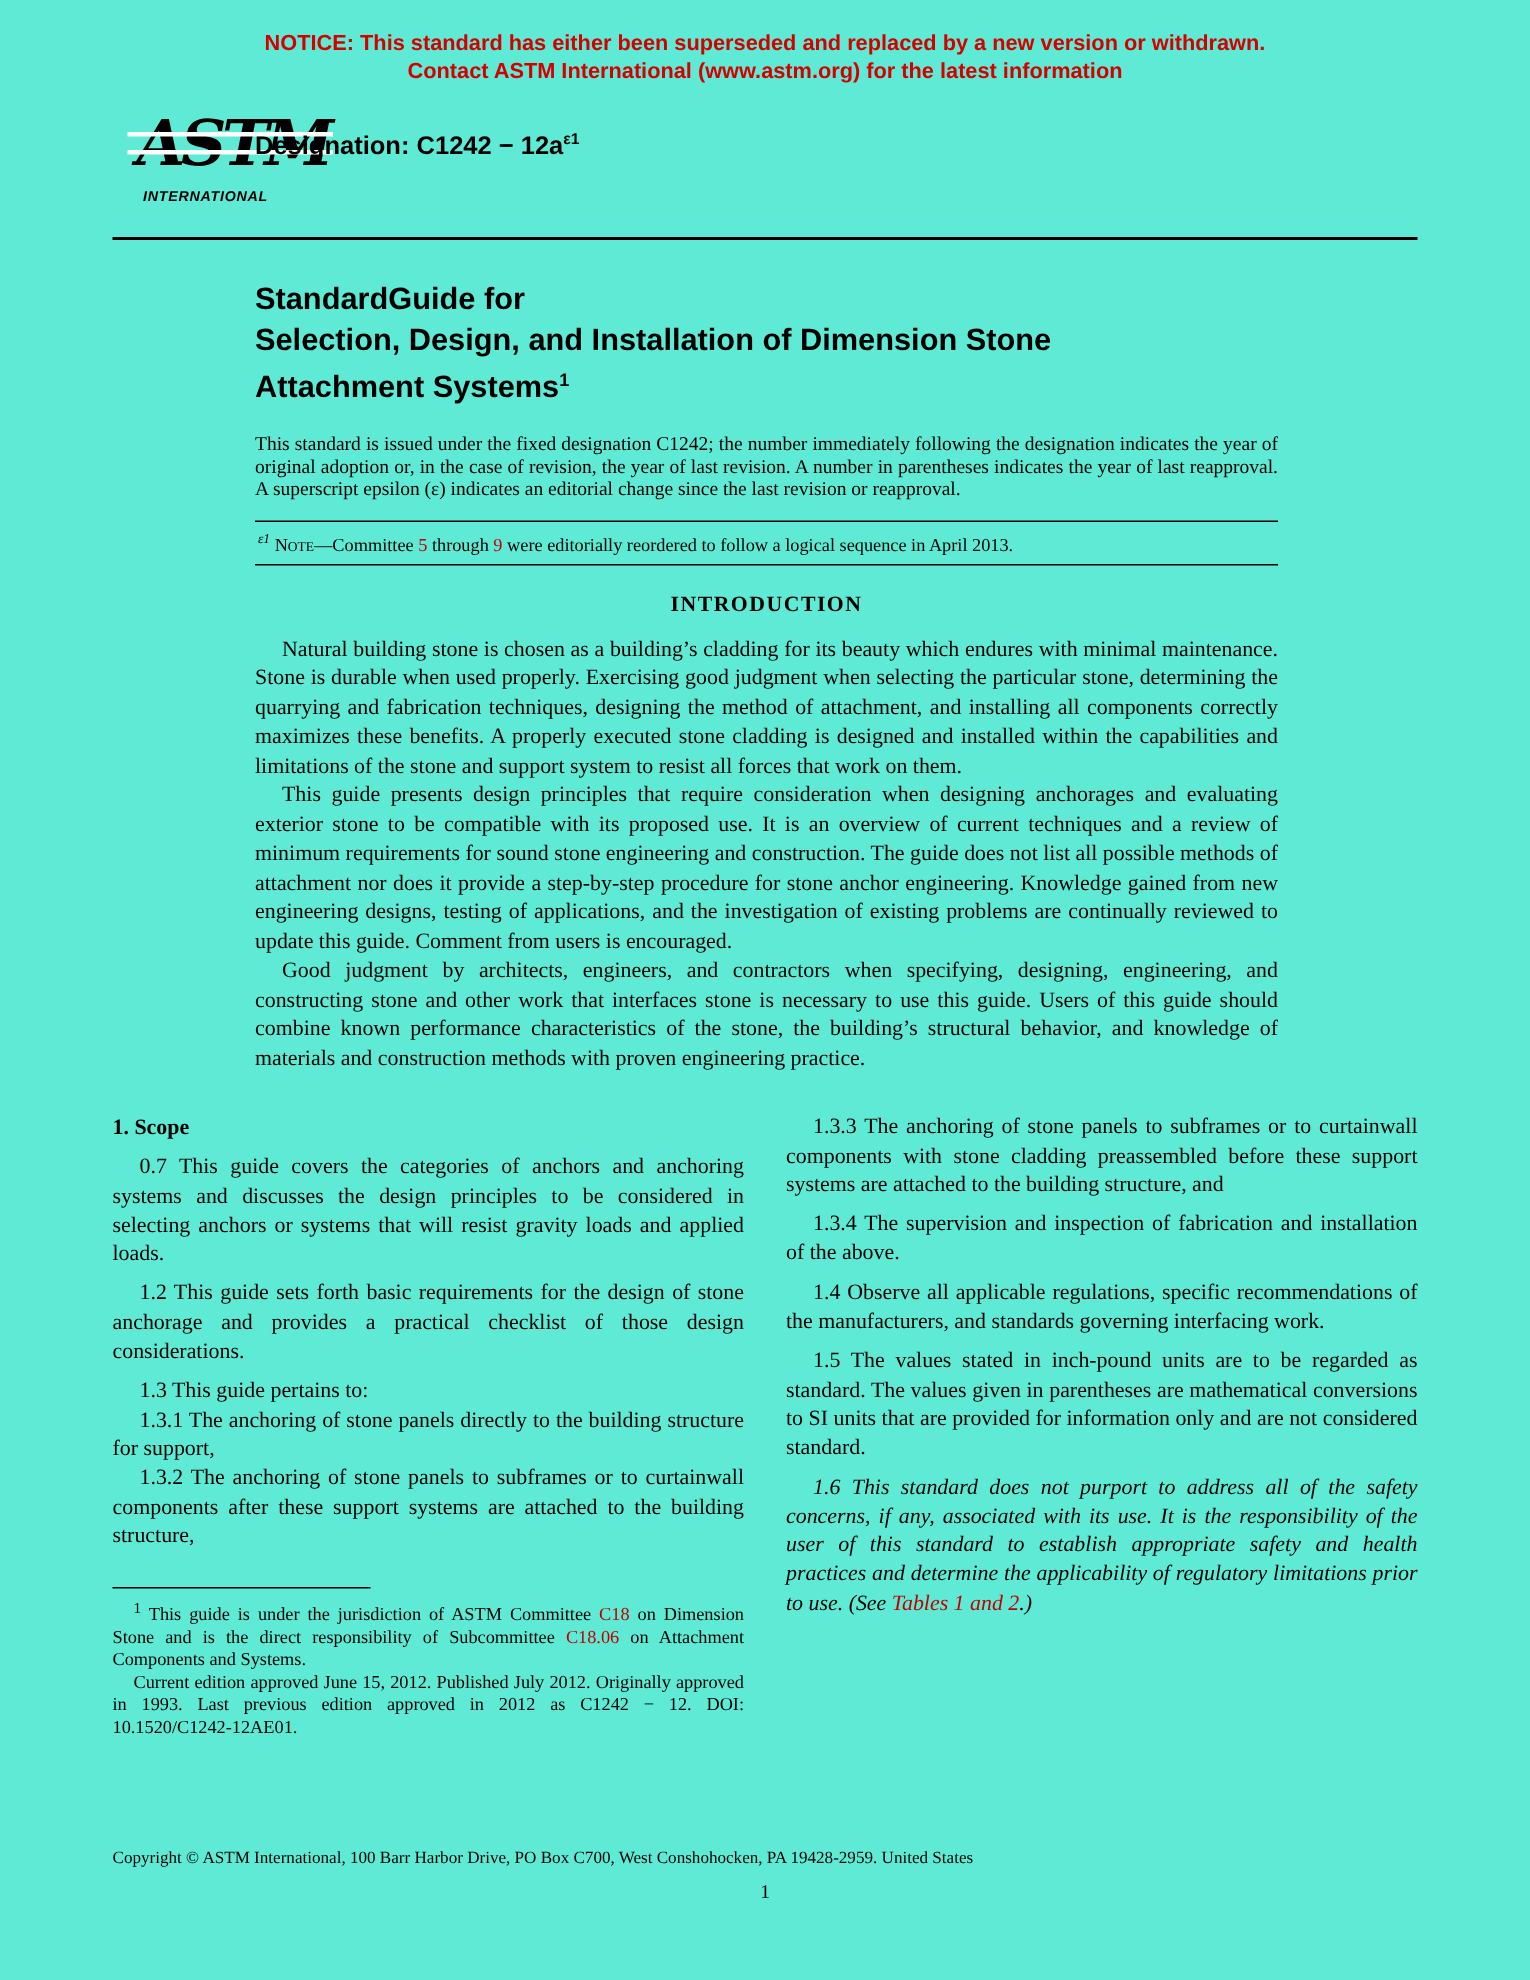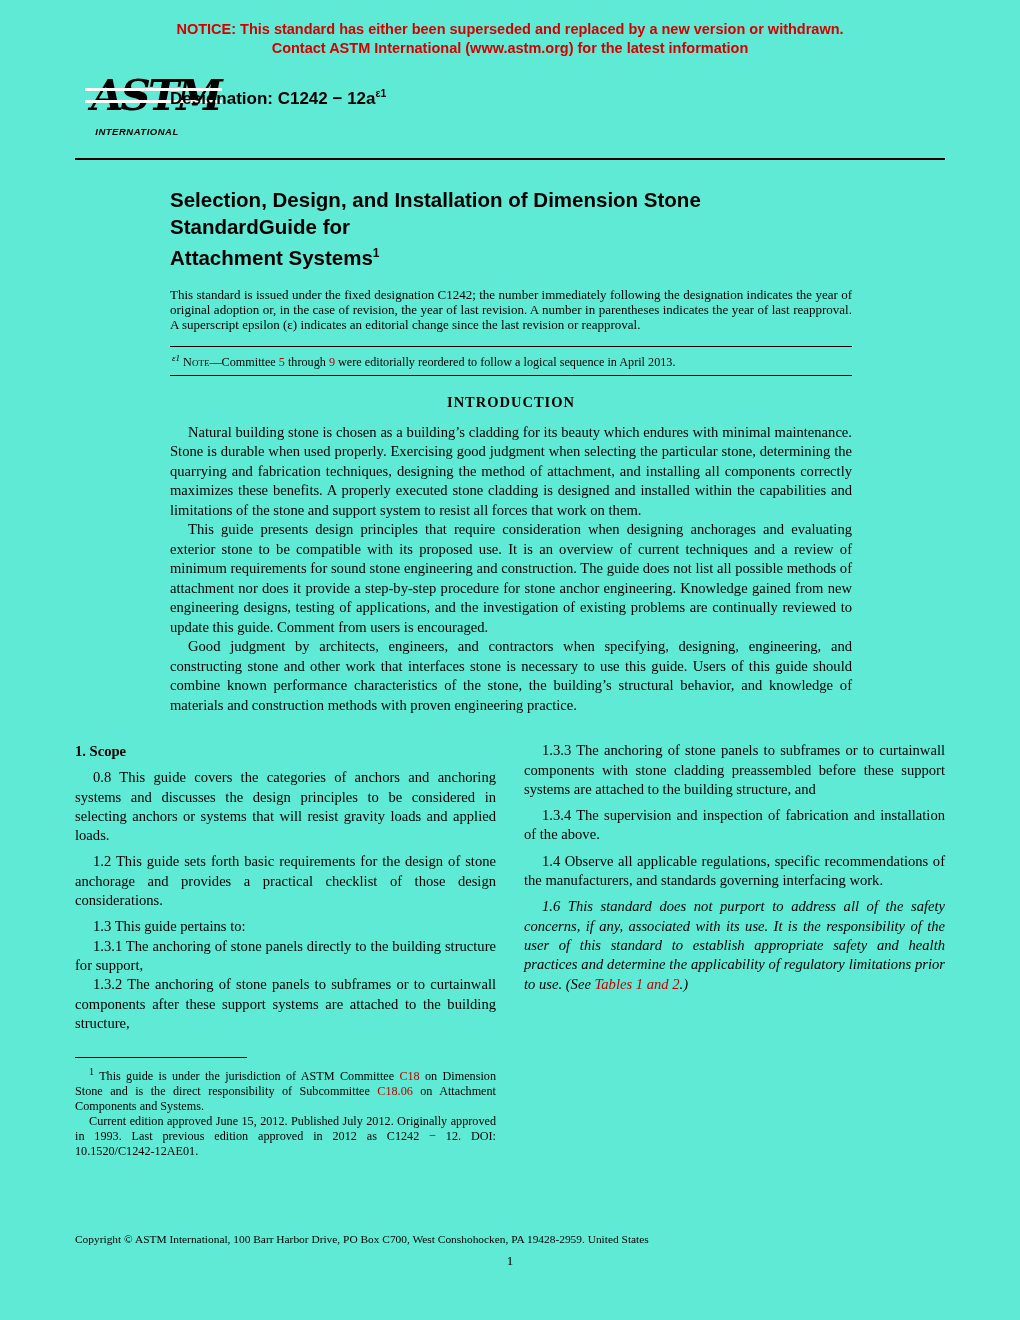--- a/index.html
+++ b/index.html
@@ -125,57 +125,58 @@
       <div class="astm-intl">INTERNATIONAL</div>
     </div>
     <div class="designation">
       <span>Designation:</span>
       <span>C1242 − 12a</span><sup>ε1</sup>
     </div>
   </div>
   <div class="header-rule"></div>
 
   <div class="title-block">
+    <div class="title-line">StandardGuide for</div>
     <div class="title-line">Selection, Design, and Installation of Dimension Stone</div>
-    <div class="title-line">StandardGuide for</div>
     <div class="title-line"><span>Attachment Systems</span><sup class="title-sup">1</sup></div>
   </div>
 
   <p class="issued">This standard is issued under the fixed designation C1242; the number immediately following the designation indicates the year of original adoption or, in the case of revision, the year of last revision. A number in parentheses indicates the year of last reapproval. A superscript epsilon (ε) indicates an editorial change since the last revision or reapproval.</p>
 
   <div class="editorial-note"><sup class="eps-italic">ε1</sup> <span class="smallcaps">Note</span><span>—Committee </span><a class="redlink">5</a><span> through </span><a class="redlink">9</a><span> were editorially reordered to follow a logical sequence in April 2013.</span></div>
 
   <div class="intro-heading">INTRODUCTION</div>
 
   <div class="intro-body">
     <p class="intro-p">Natural building stone is chosen as a building’s cladding for its beauty which endures with minimal maintenance. Stone is durable when used properly. Exercising good judgment when selecting the particular stone, determining the quarrying and fabrication techniques, designing the method of attachment, and installing all components correctly maximizes these benefits. A properly executed stone cladding is designed and installed within the capabilities and limitations of the stone and support system to resist all forces that work on them.</p>
     <p class="intro-p">This guide presents design principles that require consideration when designing anchorages and evaluating exterior stone to be compatible with its proposed use. It is an overview of current techniques and a review of minimum requirements for sound stone engineering and construction. The guide does not list all possible methods of attachment nor does it provide a step-by-step procedure for stone anchor engineering. Knowledge gained from new engineering designs, testing of applications, and the investigation of existing problems are continually reviewed to update this guide. Comment from users is encouraged.</p>
     <p class="intro-p">Good judgment by architects, engineers, and contractors when specifying, designing, engineering, and constructing stone and other work that interfaces stone is necessary to use this guide. Users of this guide should combine known performance characteristics of the stone, the building’s structural behavior, and knowledge of materials and construction methods with proven engineering practice.</p>
   </div>
 
   <div class="columns">
     <div class="col">
       <div class="section-heading">1.  Scope</div>
-      <p class="body-p">0.8 This guide covers the categories of anchors and anchoring systems and discusses the design principles to be considered in selecting anchors or systems that will resist gravity loads and applied loads.</p>
+      <p class="body-p">0.7 This guide covers the categories of anchors and anchoring systems and discusses the design principles to be considered in selecting anchors or systems that will resist gravity loads and applied loads.</p>
       <p class="body-p">1.2 This guide sets forth basic requirements for the design of stone anchorage and provides a practical checklist of those design considerations.</p>
       <p class="body-p tight">1.3 This guide pertains to:</p>
       <p class="body-p tight">1.3.1 The anchoring of stone panels directly to the building structure for support,</p>
       <p class="body-p">1.3.2 The anchoring of stone panels to subframes or to curtainwall components after these support systems are attached to the building structure,</p>
 
       <div class="footnote">
         <div class="footnote-rule"></div>
         <p class="footnote-p"><sup>1</sup><span> This guide is under the jurisdiction of ASTM Committee </span><a class="redlink">C18</a><span> on Dimension Stone and is the direct responsibility of Subcommittee </span><a class="redlink">C18.06</a><span> on Attachment Components and Systems.</span></p>
         <p class="footnote-p">Current edition approved June 15, 2012. Published July 2012. Originally approved in 1993. Last previous edition approved in 2012 as C1242 − 12. DOI: 10.1520/C1242-12AE01.</p>
       </div>
     </div>
 
     <div class="col">
       <p class="body-p">1.3.3 The anchoring of stone panels to subframes or to curtainwall components with stone cladding preassembled before these support systems are attached to the building structure, and</p>
       <p class="body-p">1.3.4 The supervision and inspection of fabrication and installation of the above.</p>
       <p class="body-p">1.4 Observe all applicable regulations, specific recommendations of the manufacturers, and standards governing interfacing work.</p>
+      <p class="body-p">1.5 The values stated in inch-pound units are to be regarded as standard. The values given in parentheses are mathematical conversions to SI units that are provided for information only and are not considered standard.</p>
       <p class="body-p italic-p"><span>1.6 </span><span>This standard does not purport to address all of the safety concerns, if any, associated with its use. It is the responsibility of the user of this standard to establish appropriate safety and health practices and determine the applicability of regulatory limitations prior to use. (See </span><a class="redlink">Tables 1 and 2</a><span>.)</span></p>
     </div>
   </div>
 
   <div class="footer">
     <div class="copyright">Copyright © ASTM International, 100 Barr Harbor Drive, PO Box C700, West Conshohocken, PA 19428-2959. United States</div>
     <div class="page-number">1</div>
   </div>
 
 </div>

